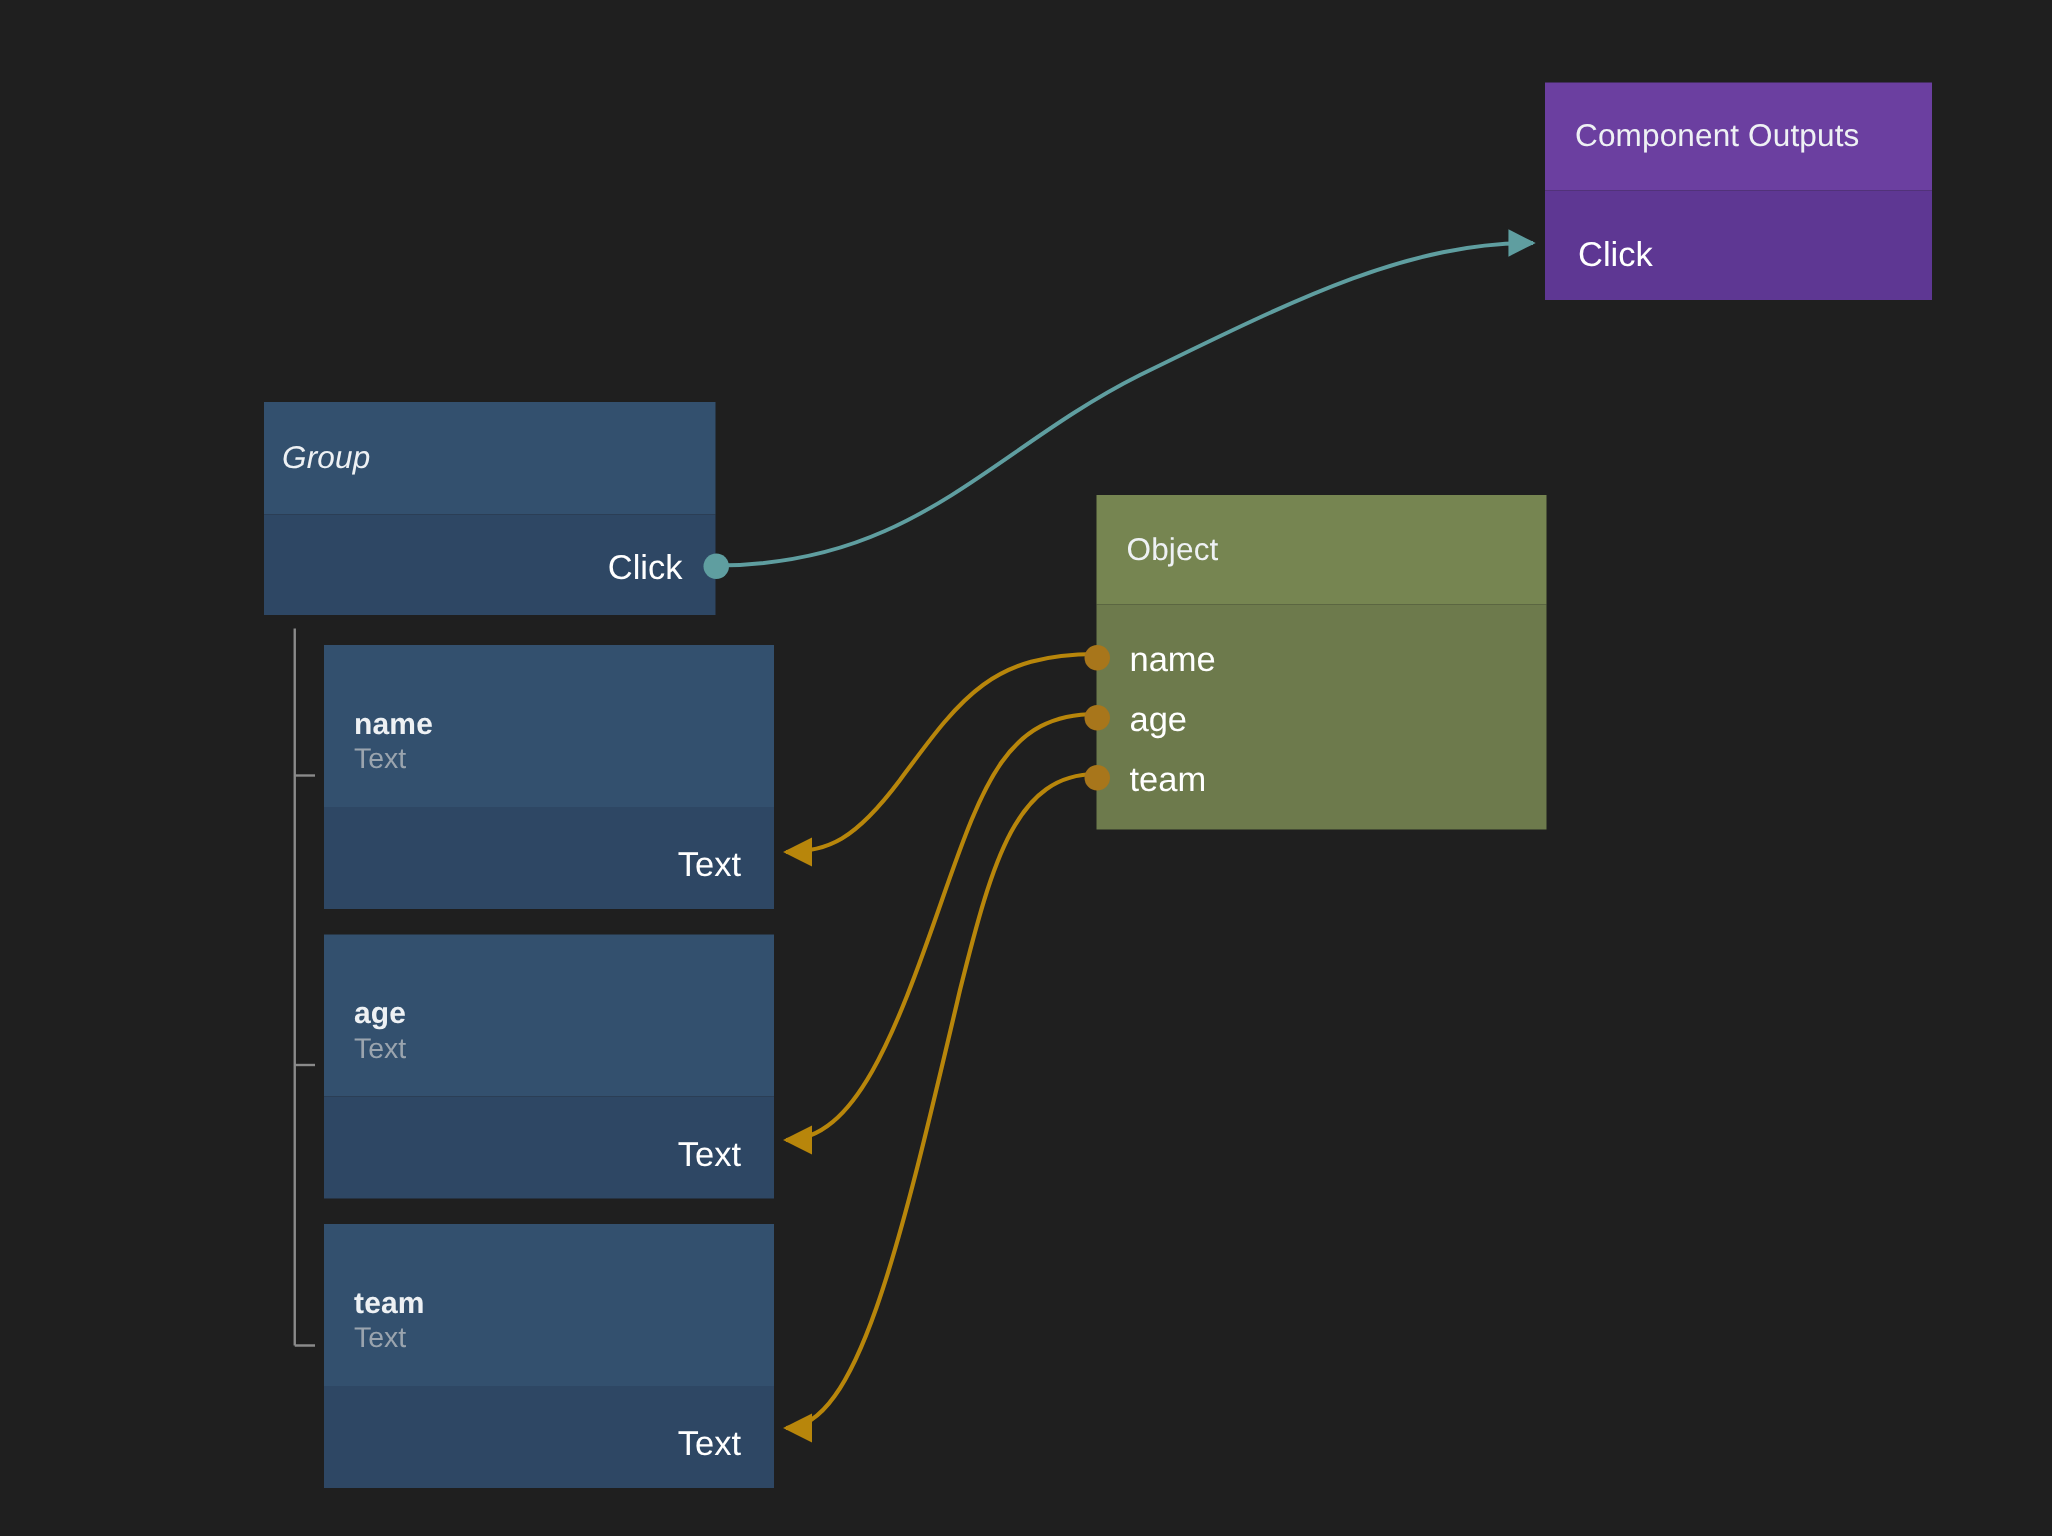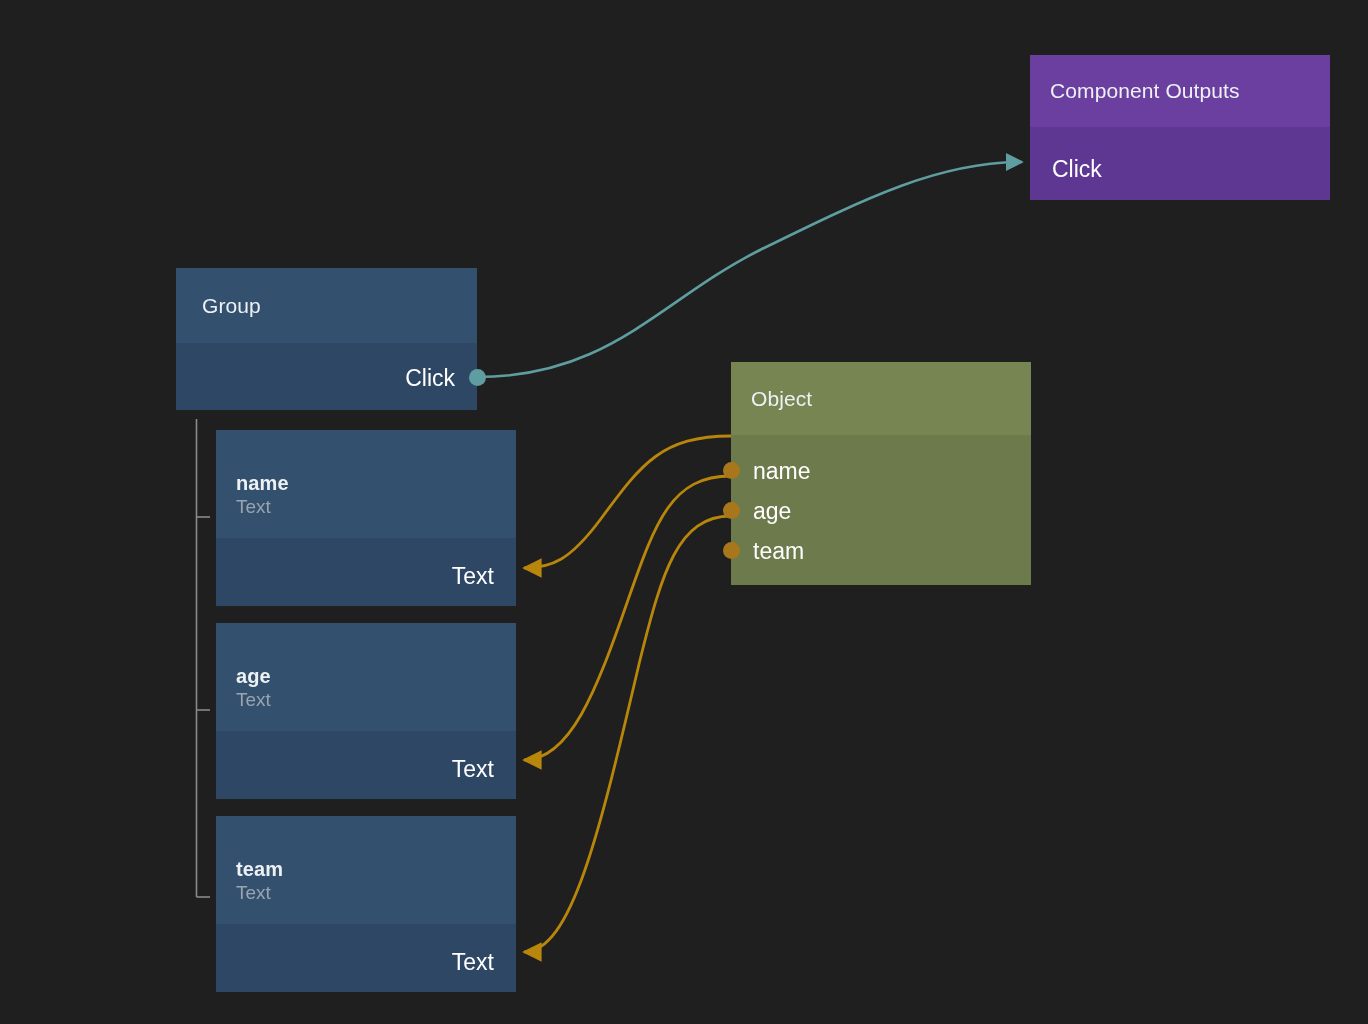--- a/index.html
+++ b/index.html
@@ -76,44 +76,44 @@
 
     <path d="M 8.5 14 L 8.5 492" fill="none" stroke="#8a8a8a" stroke-width="1.6"></path>
 
     <path d="M 8.5 112 L 22 112" fill="none" stroke="#8a8a8a" stroke-width="1.6"></path>
 
     <path d="M 8.5 305 L 22 305" fill="none" stroke="#8a8a8a" stroke-width="1.6"></path>
 
     <path d="M 8.5 492 L 22 492" fill="none" stroke="#8a8a8a" stroke-width="1.6"></path>
   </svg>
 
-  <div class="node purple" style="left:1030px; top:55px; width:300px;border-radius:23px;">
+  <div class="node purple" style="left:1030px; top:55px; width:258px;border-radius:23px;">
     <div class="node-header" style="height:72px; padding:0 20px;">
       <div class="node-title">Component Outputs</div>
     </div>
     <div class="node-body" style="height:73px; padding-top:22px;">
       <div class="port-row in">
         <span class="port-label">Click</span>
       </div>
     </div>
   </div>
 
   <div class="node blue" style="left:176px; top:268px; width:301px;">
-    <div class="node-header" style="height:75px; padding:0 26px;">
+    <div class="node-header" style="height:75px; padding:0 12px;font-style:italic;">
       <div class="node-title">Group</div>
     </div>
     <div class="node-body" style="height:67px; padding-top:15px;">
       <div class="port-row out">
         <span class="port-label">Click</span>
         <span class="port-dot teal right" style="top:11px;"></span>
       </div>
     </div>
   </div>
 
-  <div class="node olive" style="left:731px; top:330px; width:300px;margin-top:32px;">
+  <div class="node olive" style="left:731px; top:330px; width:300px;">
     <div class="node-header" style="height:73px; padding:0 20px;">
       <div class="node-title">Object</div>
     </div>
     <div class="node-body" style="height:150px; padding-top:16px;">
       <div class="port-row in">
         <span class="port-dot amber left" style="top:11px;"></span>
         <span class="port-label">name</span>
       </div>
       <div class="port-row in">
         <span class="port-dot amber left" style="top:11px;"></span>

